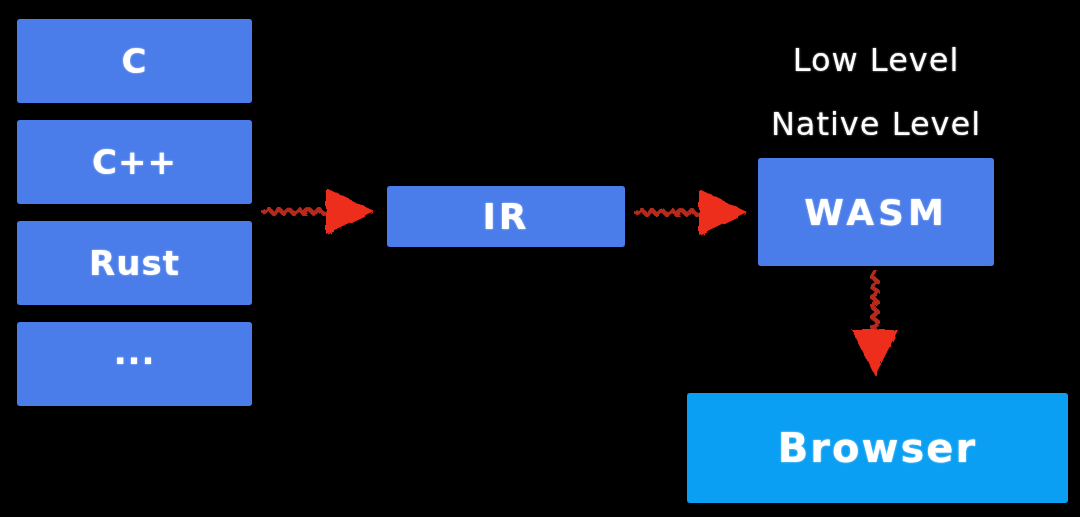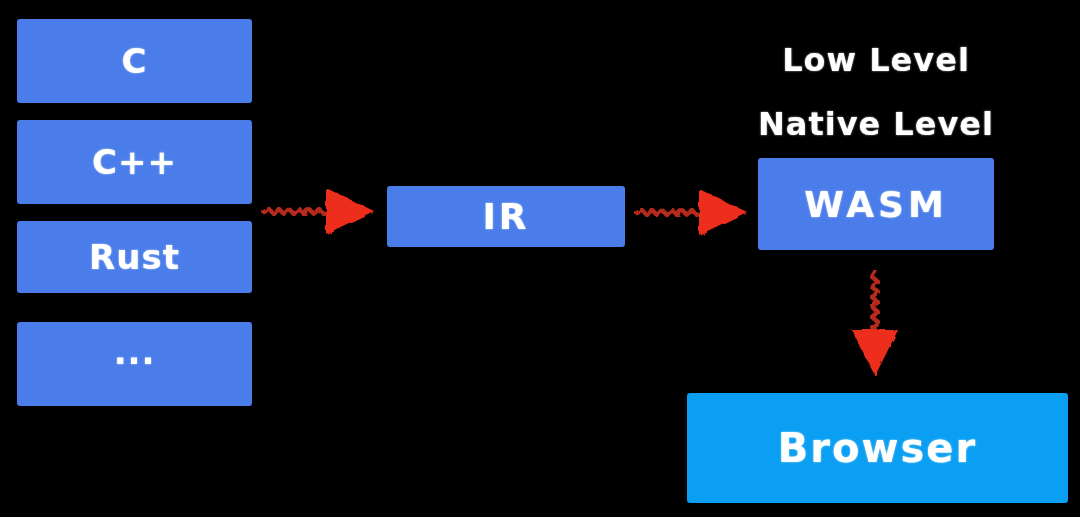--- a/index.html
+++ b/index.html
@@ -34,21 +34,21 @@
   .box-browser .label{font-size:40px;letter-spacing:2px;}
   .label-dots{
     font-size:44px;letter-spacing:7px;
     transform:translateY(-30%);
   }
   .annotation{
     position:absolute;
     left:676px;top:28px;width:400px;
     text-align:center;
     color:var(--label-white);
-    font-size:32px;line-height:64px;font-weight:700;
+    font-size:32px;line-height:64px;font-weight:400;
     letter-spacing:1px;
     text-shadow:0 0 2px rgba(255,255,255,.75);
   }
   .arrow{position:absolute;overflow:visible;}
   .arrow .shaft{
     fill:none;
     stroke:var(--arrow-line-red);
     stroke-width:4.5;
     stroke-linecap:round;
     stroke-dasharray:6 3;
@@ -69,21 +69,21 @@
       </filter>
     </defs>
   </svg>
 
   <div class="box" style="left:17px;top:19px;width:235px;height:84px">
     <span class="label">C</span>
   </div>
   <div class="box" style="left:17px;top:120px;width:235px;height:84px">
     <span class="label">C++</span>
   </div>
-  <div class="box" style="left:17px;top:221px;width:235px;height:72px">
+  <div class="box" style="left:17px;top:221px;width:235px;height:84px">
     <span class="label">Rust</span>
   </div>
   <div class="box" style="left:17px;top:322px;width:235px;height:84px">
     <span class="label label-dots">...</span>
   </div>
 
   <svg class="arrow" style="left:260px;top:183px" width="118" height="56" viewBox="0 0 118 56">
     <polyline class="shaft" filter="url(#rough)" points="4,29 9,26 14,31 19,26 24,31 29,26 34,31 39,26 44,31 49,26 54,31 59,26 64,31 69,28 73,28"></polyline>
     <polygon class="head" filter="url(#rough)" points="66,5 66,51 114,28"></polygon>
   </svg>
@@ -95,21 +95,21 @@
   <svg class="arrow" style="left:633px;top:184px" width="118" height="56" viewBox="0 0 118 56">
     <polyline class="shaft" filter="url(#rough)" points="4,29 9,26 14,31 19,26 24,31 29,26 34,31 39,26 44,31 49,26 54,31 59,26 64,31 69,28 73,28"></polyline>
     <polygon class="head" filter="url(#rough)" points="66,5 66,51 114,28"></polygon>
   </svg>
 
   <div class="annotation">
     <div>Low Level</div>
     <div>Native Level</div>
   </div>
 
-  <div class="box box-wasm" style="left:758px;top:158px;width:236px;height:92px">
+  <div class="box box-wasm" style="left:758px;top:158px;width:236px;height:108px">
     <span class="label">WASM</span>
   </div>
 
   <svg class="arrow" style="left:847px;top:268px" width="56" height="112" viewBox="0 0 56 112">
     <polyline class="shaft" filter="url(#rough)" points="28,4 25,9 31,14 25,19 31,24 25,29 31,34 25,39 31,44 25,49 31,54 25,59 31,64 28,69"></polyline>
     <polygon class="head" filter="url(#rough)" points="5,62 51,62 28,108"></polygon>
   </svg>
 
   <div class="box box-browser" style="left:687px;top:393px;width:381px;height:110px">
     <span class="label">Browser</span>

